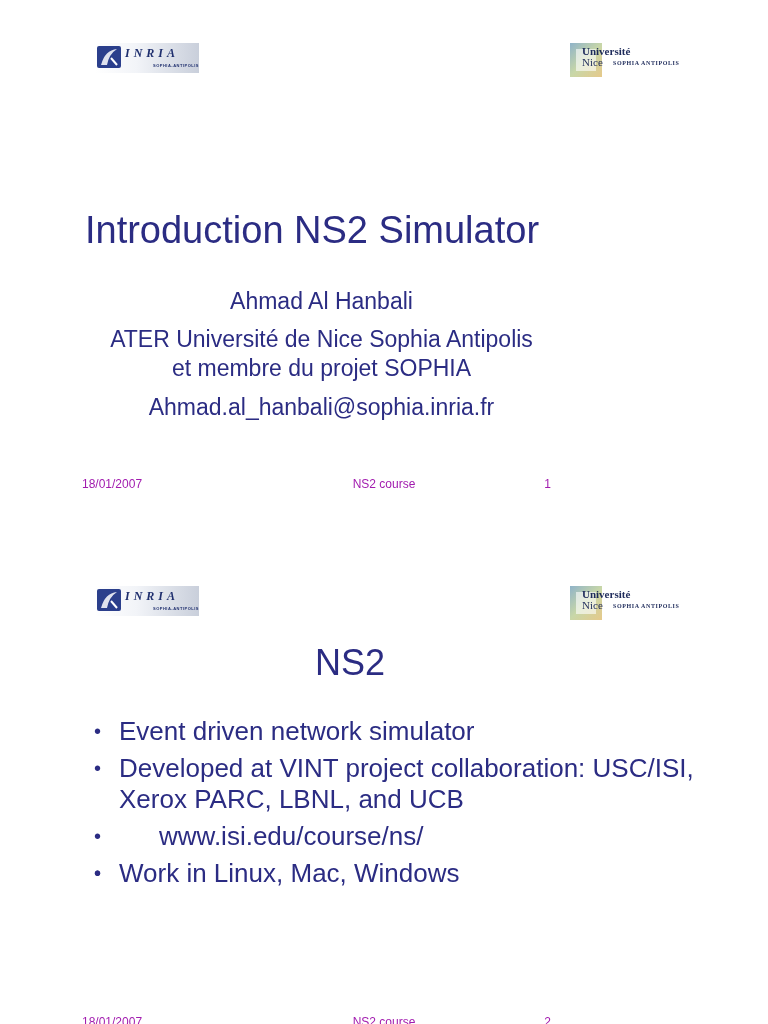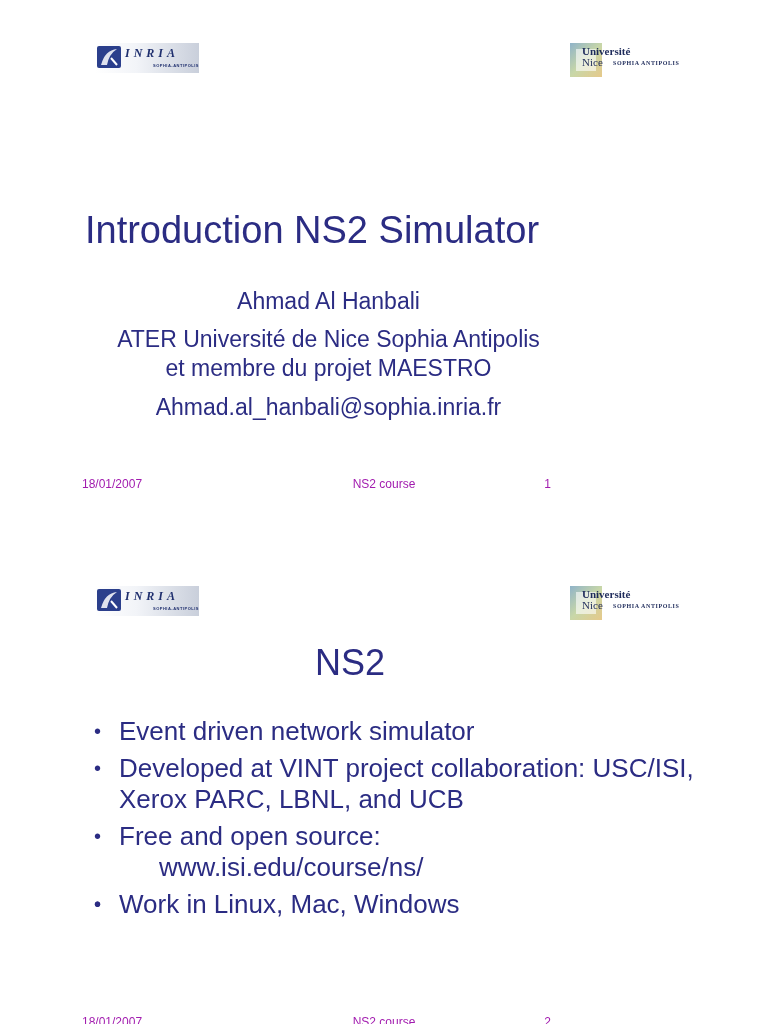--- a/index.html
+++ b/index.html
@@ -62,21 +62,21 @@
     font-size: 6px; letter-spacing: 0.6px; color: #1d2a5a; white-space: nowrap;
   }
 
   .title {
     position: absolute; left: 0; width: 624px; text-align: center;
     color: #2b2c83; font-weight: normal;
   }
   .title1 { top: 209px; font-size: 38px; }
   .sub {
     position: absolute; left: 0; width: 643px; text-align: center;
-    color: #2b2c83; font-size: 23px; line-height: 28px; padding-left: 7px;
+    color: #2b2c83; font-size: 23px; line-height: 28px;
   }
 
   .footer {
     position: absolute; left: 0; width: 648px; height: 20px;
     font-size: 12px; color: #a21caf;
   }
   .footer .f-date { position: absolute; left: 82px; }
   .footer .f-course { position: absolute; left: 0; width: 768px; text-align: center; }
   .footer .f-page { position: absolute; right: 97px; }
 
@@ -111,21 +111,21 @@
         <div class="nice-mark-inner"></div>
       </div>
     <span class="nice-word1">Université</span>
     <span class="nice-word2">Nice</span>
     <span class="nice-sub">SOPHIA ANTIPOLIS</span>
   </div>
 
   <div class="title title1">Introduction NS2 Simulator</div>
   <div class="sub" style="top:287px;">Ahmad Al Hanbali</div>
   <div class="sub" style="top:325px;">ATER Université de Nice Sophia Antipolis</div>
-  <div class="sub" style="top:354px;">et membre du projet MAESTRO</div>
+  <div class="sub" style="top:354px;">et membre du projet SOPHIA</div>
   <div class="sub" style="top:393px;">Ahmad.al_hanbali@sophia.inria.fr</div>
 
   <div class="footer" style="top:477px;">
     <span class="f-date">18/01/2007</span>
     <span class="f-course">NS2 course</span>
     <span class="f-page">1</span>
   </div>
 </div>
 
 <div class="slide slide2">
@@ -154,21 +154,20 @@
     <li>
       <span class="dot">•</span>
       <span>Event driven network simulator</span>
     </li>
     <li>
       <span class="dot">•</span>
       <span>Developed at VINT project collaboration: USC/ISI, Xerox PARC, LBNL, and UCB</span>
     </li>
     <li>
       <span class="dot">•</span>
-      <span>Free and open source:</span>
       <span class="indent">www.isi.edu/course/ns/</span>
     </li>
     <li>
       <span class="dot">•</span>
     </li>
     <li>
       <span class="dot">•</span>
       <span>Work in Linux, Mac, Windows</span>
     </li>
   </ul>

